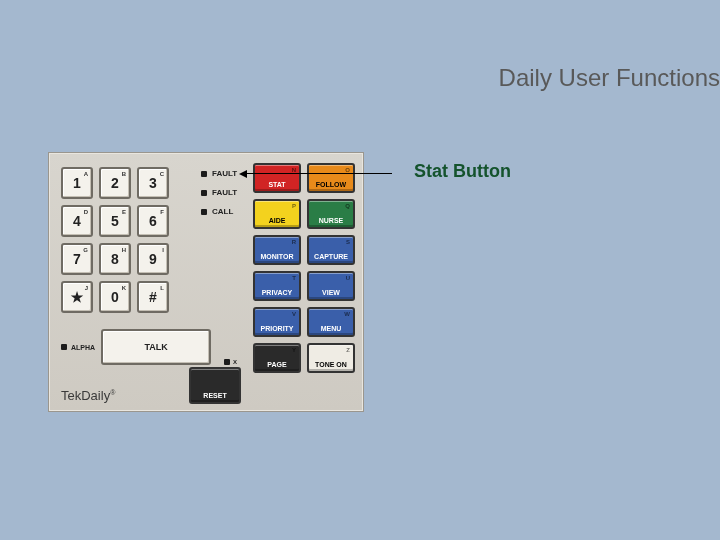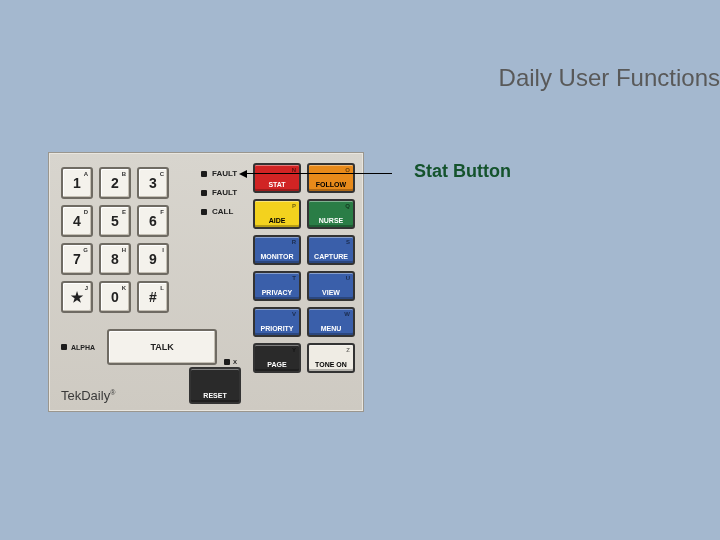--- a/index.html
+++ b/index.html
@@ -9,21 +9,21 @@
   .keypad{position:absolute;left:12px;top:14px;display:grid;grid-template-columns:repeat(3,32px);grid-template-rows:repeat(4,32px);gap:6px}
   .key{position:relative;background:#f4f2ec;border:2px solid #6f6b63;border-radius:3px;box-shadow:inset -1px -1px 0 #c4bfb4,inset 1px 1px 0 #fff;display:flex;align-items:center;justify-content:center;font-size:14px;font-weight:bold;color:#222}
   .key .sup{position:absolute;right:3px;top:2px;font-size:6px;font-weight:bold;color:#333}
   .leds{position:absolute;left:152px;top:16px;display:flex;flex-direction:column;gap:10px}
   .led{display:flex;align-items:center;gap:5px;font-size:8px;font-weight:bold;color:#222}
   .dot{width:6px;height:6px;background:#1c1c1c;border-radius:1px}
   .funcgrid{position:absolute;left:204px;top:10px;display:grid;grid-template-columns:48px 48px;grid-auto-rows:30px;gap:6px}
   .fbtn{position:relative;border:2px solid #333;border-radius:3px;box-shadow:inset 0 -2px 0 rgba(0,0,0,.25),inset 0 1px 0 rgba(255,255,255,.4);display:flex;align-items:flex-end;justify-content:center;padding-bottom:3px;font-size:7px;font-weight:bold;color:#fff}
   .fbtn .fsup{position:absolute;right:3px;top:2px;font-size:6px;color:rgba(0,0,0,.55)}
   .red{background:#d12424}.orange{background:#e88a1a;color:#000}.yellow{background:#f3d21e;color:#000}.green{background:#2a7d46}.blue{background:#3a5faa}.black{background:#2a2a2a}.white{background:#efece4;color:#000}
-  .talk-row{position:absolute;left:12px;top:176px;display:flex;align-items:center;gap:12px}
+  .talk-row{position:absolute;left:12px;top:176px;display:flex;align-items:center;gap:6px}
   .alpha-mark{display:flex;align-items:center;gap:4px;font-size:7px;font-weight:bold;color:#222}
   .talkbtn{width:106px;height:32px;background:#f4f2ec;border:2px solid #6f6b63;border-radius:3px;display:flex;align-items:center;justify-content:center;font-size:9px;font-weight:bold;color:#222;box-shadow:inset -1px -1px 0 #c4bfb4,inset 1px 1px 0 #fff}
   .reset-wrap{position:absolute;left:140px;top:206px;display:flex;flex-direction:column;align-items:center;gap:2px}
   .xmark{font-size:6px;font-weight:bold;color:#222;align-self:flex-end;margin-right:4px;display:flex;align-items:center;gap:3px}
   .brand{position:absolute;left:12px;bottom:8px;font-size:13px;color:#3a3a3a}
   .brand b{font-weight:normal}
   .callout-line{position:absolute;left:244px;top:173px;width:148px;height:1px;background:#000}
   .callout-arrowhead{position:absolute;left:239px;top:170px;width:0;height:0;border-top:4px solid transparent;border-bottom:4px solid transparent;border-right:8px solid #000}
   .textblock{position:absolute;left:414px;top:160px;width:270px;font-size:18px;line-height:1.25;color:#14532d}
   .textblock b{font-weight:bold}

